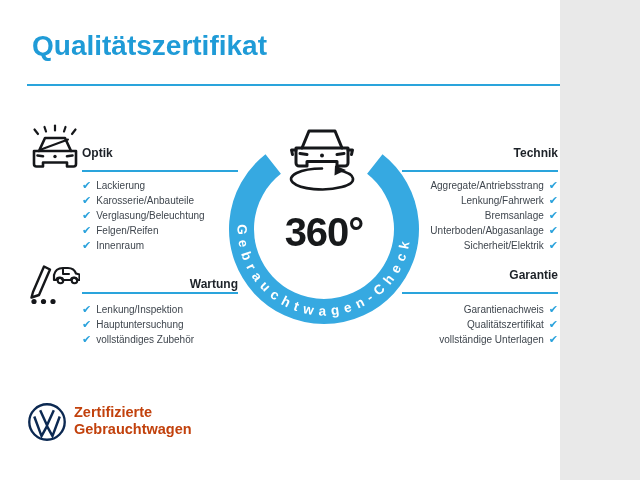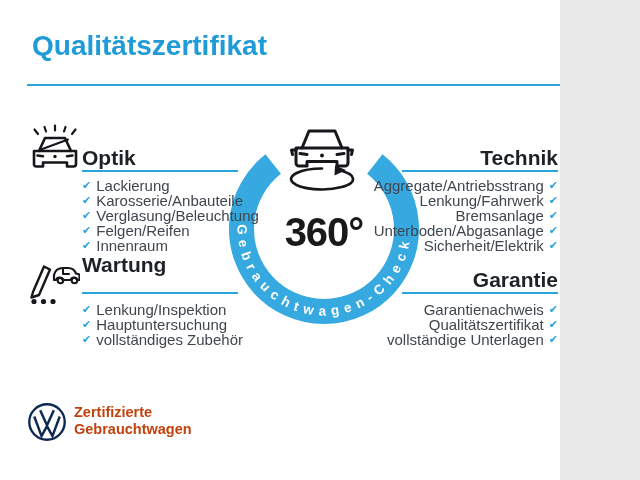--- a/index.html
+++ b/index.html
@@ -8,34 +8,34 @@
     position:relative;width:560px;height:480px;background:#ffffff;overflow:hidden;
     font-family:"Liberation Sans","DejaVu Sans",sans-serif;
   }
   .abs{position:absolute;}
   
   .title{
     left:32px;top:30px;font-size:28px;font-weight:bold;color:#1f9bd7;letter-spacing:0px;
   }
   .header-rule{left:27px;top:84px;width:591px;height:2px;background:#2aa4dc;}
   
-  .sec-head{width:156px;font-size:21px;font-weight:bold;color:#1d2228;}
+  .sec-head{width:156px;font-size:12px;font-weight:bold;color:#1d2228;}
   .sec-head.left{text-align:left;}
   .sec-head.right{text-align:right;}
   .sec-rule{width:156px;height:2px;background:#2aa4dc;}
   
   .list{width:170px;}
   .row{display:flex;align-items:center;height:15px;}
   .row.right{justify-content:flex-end;}
   .check{
     font-family:"DejaVu Sans",sans-serif;font-size:11px;font-weight:bold;color:#2aa2dc;line-height:1;
   }
   .row .check{margin-right:5px;}
   .row.right .check{margin-right:0;margin-left:5px;}
-  .item-label{font-size:15px;color:#3f464e;line-height:1;white-space:nowrap;}
+  .item-label{font-size:10px;color:#3f464e;line-height:1;white-space:nowrap;}
   
   .degree{
     left:254px;top:210px;width:140px;text-align:center;
     font-size:40px;font-weight:bold;color:#17191b;letter-spacing:-1px;
   }
   
   .footer-text{left:74px;top:404px;font-size:14.5px;font-weight:bold;color:#c2410c;line-height:17px;}
   svg{display:block;}
 </style>
 </head>
@@ -152,21 +152,21 @@
       <path d="M7 36 L18 10.5 L24 13.5 L13 39 L5.5 41.5 Z"></path>
       <path d="M28 19 q1.5 -7 9 -7 h5 q6 0 8 5.5 l3.5 1 v5.5 h-2.5 a3.2 3.2 0 0 0 -6.2 0 h-8.3 a3.2 3.2 0 0 0 -6.2 0 h-2.3 Z" stroke-width="2.2"></path>
       <path d="M37 13.5 v4.5 h6" stroke-width="2"></path>
       <circle cx="34.5" cy="24.5" r="2.8" stroke-width="2"></circle>
       <circle cx="48.5" cy="24.5" r="2.8" stroke-width="2"></circle>
     </g>
     <circle cx="8" cy="45.5" r="2.6" fill="#15171a"></circle>
     <circle cx="17.5" cy="45.5" r="2.6" fill="#15171a"></circle>
     <circle cx="27" cy="45.5" r="2.6" fill="#15171a"></circle>
   </svg>
-  <div class="abs sec-head left" style="left:82px;top:253px;">Wartung</div>
+  <div class="abs sec-head left" style="left:82px;top:277px;text-align:right;">Wartung</div>
   <div class="abs sec-rule" style="left:82px;top:292px;"></div>
   <div class="abs list" style="left:82px;top:302px;">
       <div class="row">
         <span class="check">✔</span>
         <span class="item-label">Lenkung/Inspektion</span>
       </div>
       <div class="row">
         <span class="check">✔</span>
         <span class="item-label">Hauptuntersuchung</span>
       </div>

